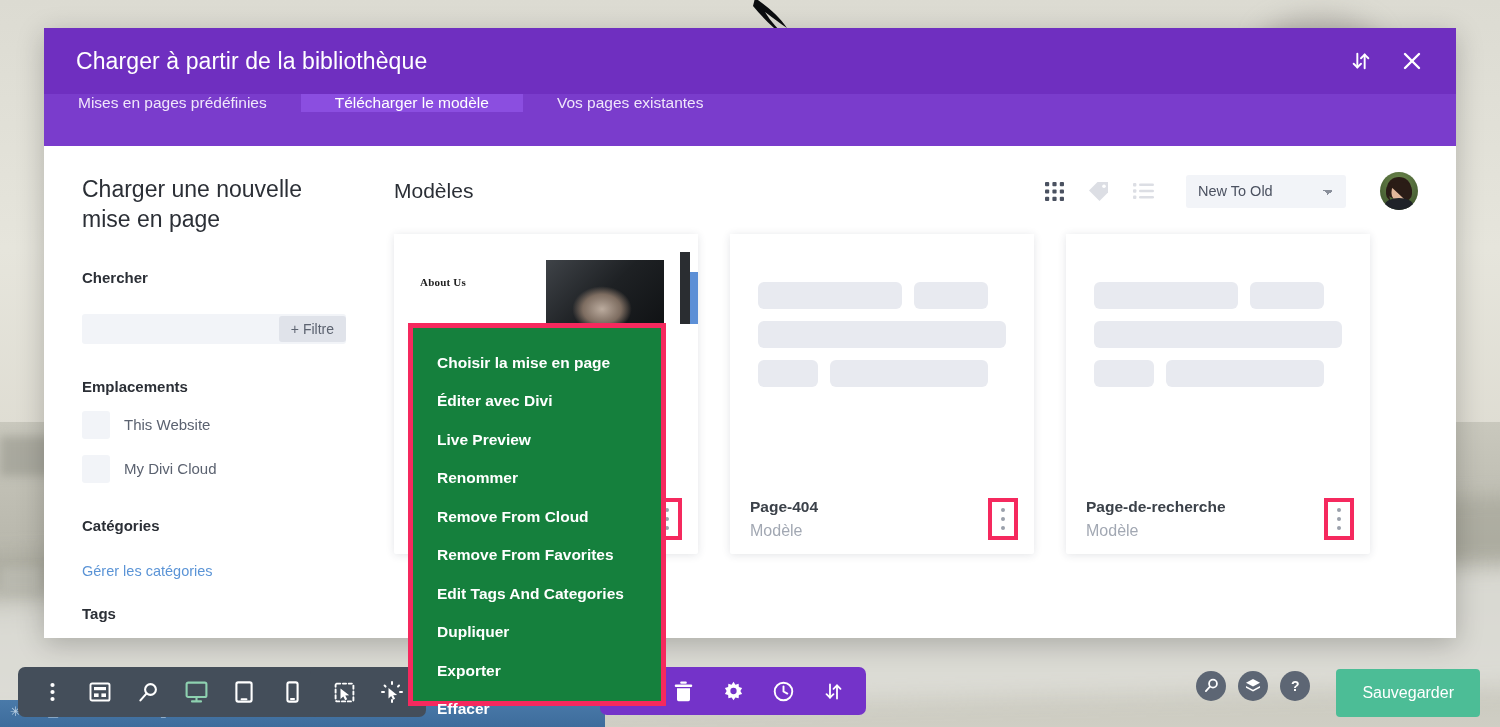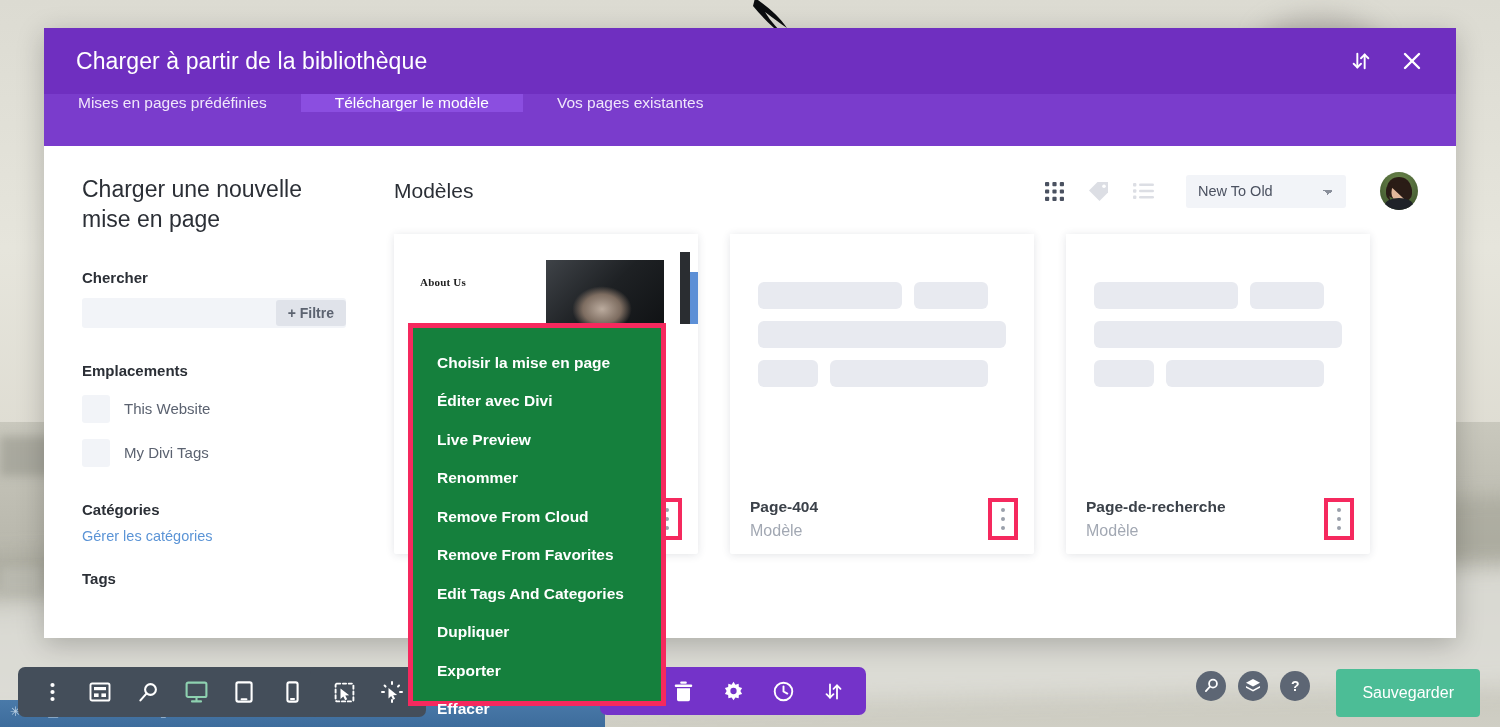--- a/index.html
+++ b/index.html
@@ -81,32 +81,32 @@
   }
   .tab.active{background:#8b4ee0;color:#fff;}
 
   .modal-body{display:flex;height:492px;background:#fff;}
 
   
   .sidebar{width:340px;padding:28px 38px 0 38px;}
   .sb-title{font-size:23px;color:#2b2f36;line-height:1.32;font-weight:400;}
   .sb-label{font-size:15px;color:#2b2f36;font-weight:700;margin-top:34px;}
   .search-wrap{
-    margin-top:12px;position:relative;height:30px;background:#f2f4f8;
-    border-radius:3px;display:flex;align-items:center;justify-content:flex-end;font-weight:bold;
+    margin-top:28px;position:relative;height:30px;background:#f2f4f8;
+    border-radius:3px;display:flex;align-items:center;justify-content:flex-end;
   }
   .filter-btn{
     background:#e0e3ea;color:#5c6370;font-size:14px;padding:5px 12px;
     border-radius:3px;cursor:pointer;
   }
   .loc-row{display:flex;align-items:center;gap:14px;margin-top:16px;}
   .loc-box{width:28px;height:28px;background:#f2f4f8;border-radius:3px;cursor:pointer;flex:none;}
   .loc-text{font-size:15px;color:#5b6270;}
   .sb-link{
-    display:block;margin-top:10px;font-size:14.5px;color:#5b94d6;
+    display:block;margin-top:29px;font-size:14.5px;color:#5b94d6;
     text-decoration:none;cursor:pointer;
   }
   .sb-label.tight{margin-top:26px;}
 
   
   .content{flex:1;padding:26px 38px 0 10px;position:relative;}
   .content-head{display:flex;align-items:center;justify-content:space-between;}
   .content-title{font-size:21px;color:#2b2f36;font-weight:400;}
   .toolbar{display:flex;align-items:center;gap:22px;}
   .tb-icon{cursor:pointer;display:flex;align-items:center;}
@@ -303,21 +303,21 @@
         <div class="filter-btn">+ Filtre</div>
       </div>
 
       <div class="sb-label">Emplacements</div>
       <div class="loc-row">
         <div class="loc-box"></div>
         <div class="loc-text">This Website</div>
       </div>
       <div class="loc-row">
         <div class="loc-box"></div>
-        <div class="loc-text">My Divi Tags</div>
+        <div class="loc-text">My Divi Cloud</div>
       </div>
 
       <div class="sb-label">Catégories</div>
       <a class="sb-link" href="#">Gérer les catégories</a>
 
       <div class="sb-label tight">Tags</div>
     </div>
 
     <div class="content">
       <div class="content-head">

